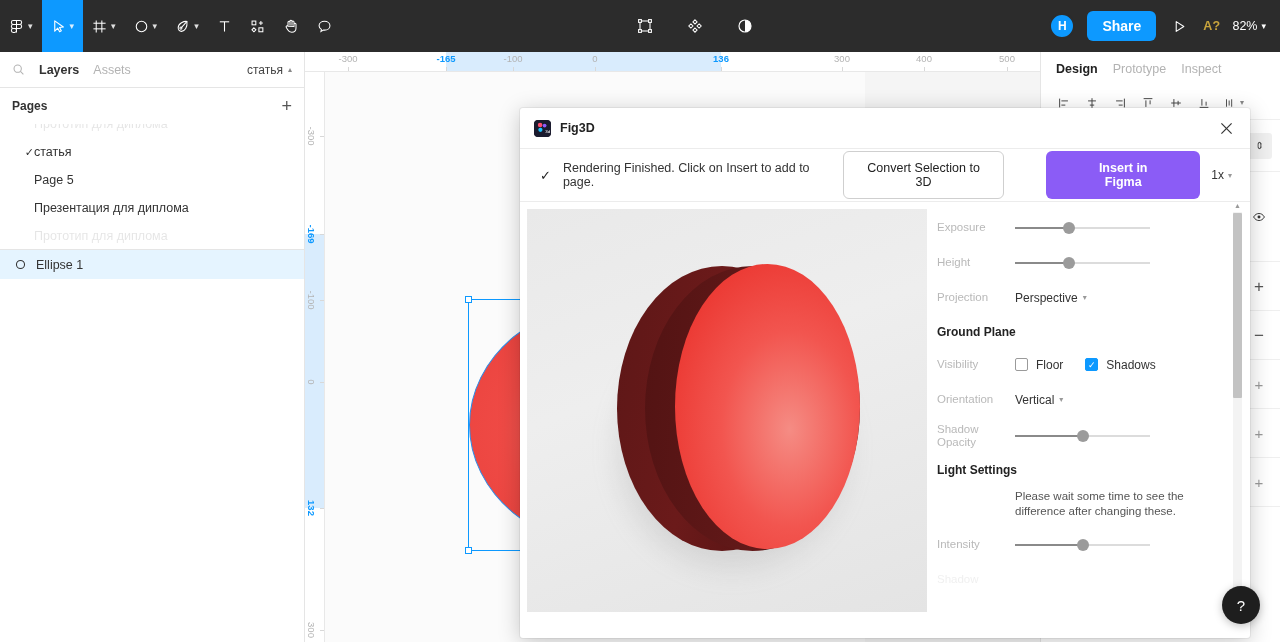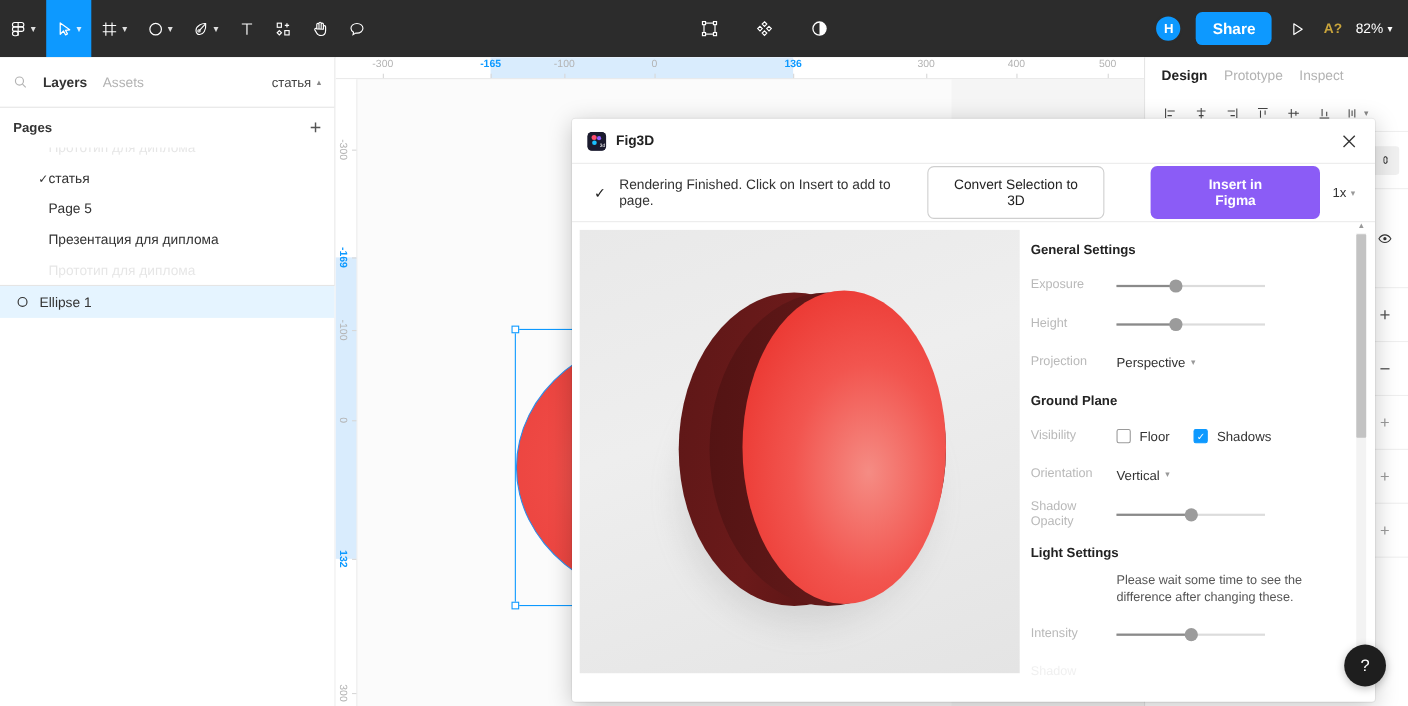--- a/index.html
+++ b/index.html
@@ -43,21 +43,21 @@
   .zoom-ctl { color: #fff; font-size: 12.5px; display: flex; align-items: center; gap: 4px; text-align: center; }
   .zoom-ctl .caret { font-size: 9px; }
 
   
   #left-panel {
     position: absolute; left: 0; top: 52px; width: 305px; height: 590px;
     background: #ffffff; border-right: 1px solid #e5e5e5;
     display: flex; flex-direction: column;
   }
   #lp-tabs {
-    height: 46px; display: flex; align-items: center; padding: 0 12px;
+    height: 36px; display: flex; align-items: center; padding: 0 12px;
     gap: 14px; border-bottom: 1px solid #e5e5e5; flex: none;
   }
   .lp-search { color: #b3b3b3; display: flex; align-items: center; }
   .lp-tab { font-size: 12.5px; color: #b3b3b3; cursor: pointer; }
   .lp-tab.active { color: #333; font-weight: bold; }
   .lp-page-sel {
     margin-left: auto; font-size: 12px; color: #444;
     display: flex; align-items: center; gap: 5px;
   }
   .lp-page-sel .chev { font-size: 8px; color: #888; }
@@ -65,21 +65,21 @@
   #pages-header {
     height: 36px; display: flex; align-items: center; padding: 0 12px;
     justify-content: space-between; flex: none;
   }
   #pages-header .title { font-size: 12px; font-weight: bold; color: #333; }
   #pages-header .plus { font-size: 18px; color: #555; line-height: 1; cursor: pointer; }
 
   #pages-list { flex: none; overflow: hidden; height: 125px; position: relative; }
   .page-row {
     height: 28px; display: flex; align-items: center;
-    padding-left: 24px; font-size: 12.5px; color: #333; cursor: pointer; text-align: right;
+    padding-left: 14px; font-size: 12.5px; color: #333; cursor: pointer; text-align: right;
   }
   .page-row .check { width: 20px; font-size: 11px; color: #333; }
   .page-row.partial { opacity: .12; }
   #pages-list-divider { border-bottom: 1px solid #e5e5e5; }
 
   #layers-list { flex: 1; background: #fff; }
   .layer-row {
     height: 29px; display: flex; align-items: center; gap: 9px;
     padding-left: 14px; font-size: 12.5px; color: #333; cursor: pointer;
   }
@@ -673,21 +673,20 @@
 
       <div id="pm-preview">
         <div id="render-shadow"></div>
         <div id="render-side"></div>
         <div id="render-side2"></div>
         <div id="render-face"></div>
       </div>
 
       <div id="pm-settings">
 
-        <div class="set-head">General Settings</div>
 
         <div class="set-row">
           <span class="set-label">Exposure</span>
           <span class="slider">
             <span class="track"></span>
             <span class="fill" style="width:54px"></span>
             <span class="thumb" style="left:54px"></span>
           </span>
         </div>
 

